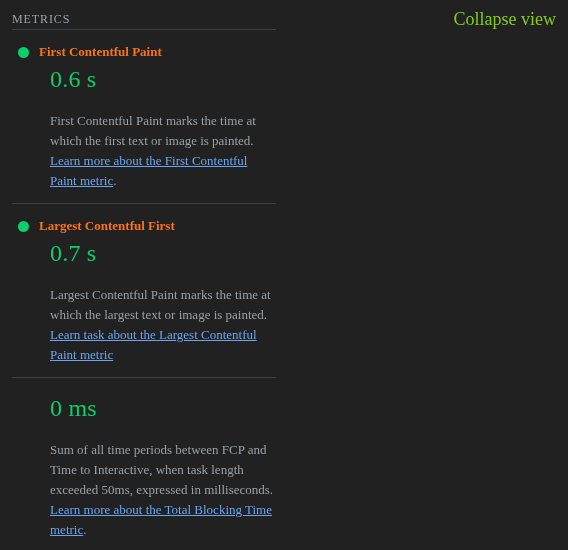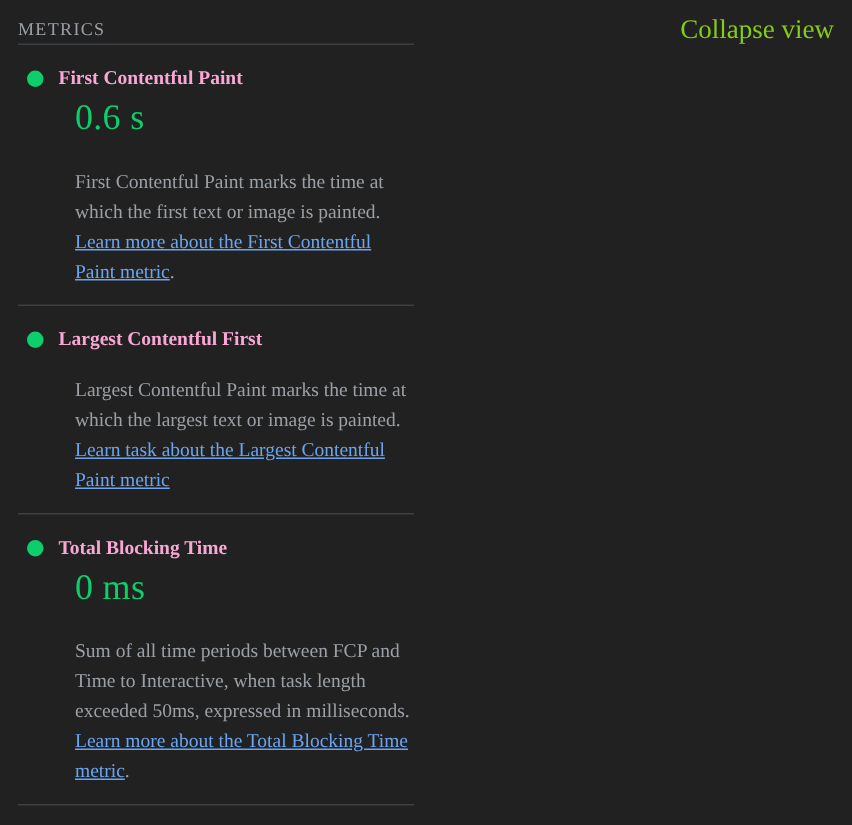--- a/index.html
+++ b/index.html
@@ -71,21 +71,21 @@
     width: 11px;
     height: 11px;
     border-radius: 50%;
     background: #0cce6b;
     flex: 0 0 auto;
     margin-left: 6px;
   }
   .metric-title {
     font-size: 13px;
     font-weight: bold;
-    color: #f9a8d4;
+    color: #f97316;
     line-height: 16px;
     white-space: nowrap;
   }
 
   .metric-body {
     padding-left: 38px;
   }
   .metric-value {
     font-size: 24px;
     color: #0cce6b;
@@ -126,28 +126,25 @@
           <div class="metric-value">0.6 s</div>
           <div class="metric-desc"><span>First Contentful Paint marks the time at which the first text or image is painted. </span><a>Learn more about the First Contentful Paint metric</a><span>.</span></div>
         </div>
       </div>
       <div class="metric-cell">
         <div class="metric-head">
           <span class="metric-dot"></span>
           <span class="metric-title">Largest Contentful First</span>
         </div>
         <div class="metric-body">
+          <div class="metric-value">0.7 s</div>
           <div class="metric-desc"><span>Largest Contentful Paint marks the time at which the largest text or image is painted. </span><a>Learn task about the Largest Contentful Paint metric</a></div>
         </div>
       </div>
       <div class="metric-cell">
-        <div class="metric-head">
-          <span class="metric-dot"></span>
-          <span class="metric-title">Total Blocking Time</span>
-        </div>
         <div class="metric-body">
           <div class="metric-value">0 ms</div>
           <div class="metric-desc"><span>Sum of all time periods between FCP and Time to Interactive, when task length exceeded 50ms, expressed in milliseconds. </span><a>Learn more about the Total Blocking Time metric</a><span>.</span></div>
         </div>
       </div>
       <div class="metric-cell">
         <div class="metric-head">
           <span class="metric-dot"></span>
           <span class="metric-title">Cumulative Layout Shift</span>
         </div>

